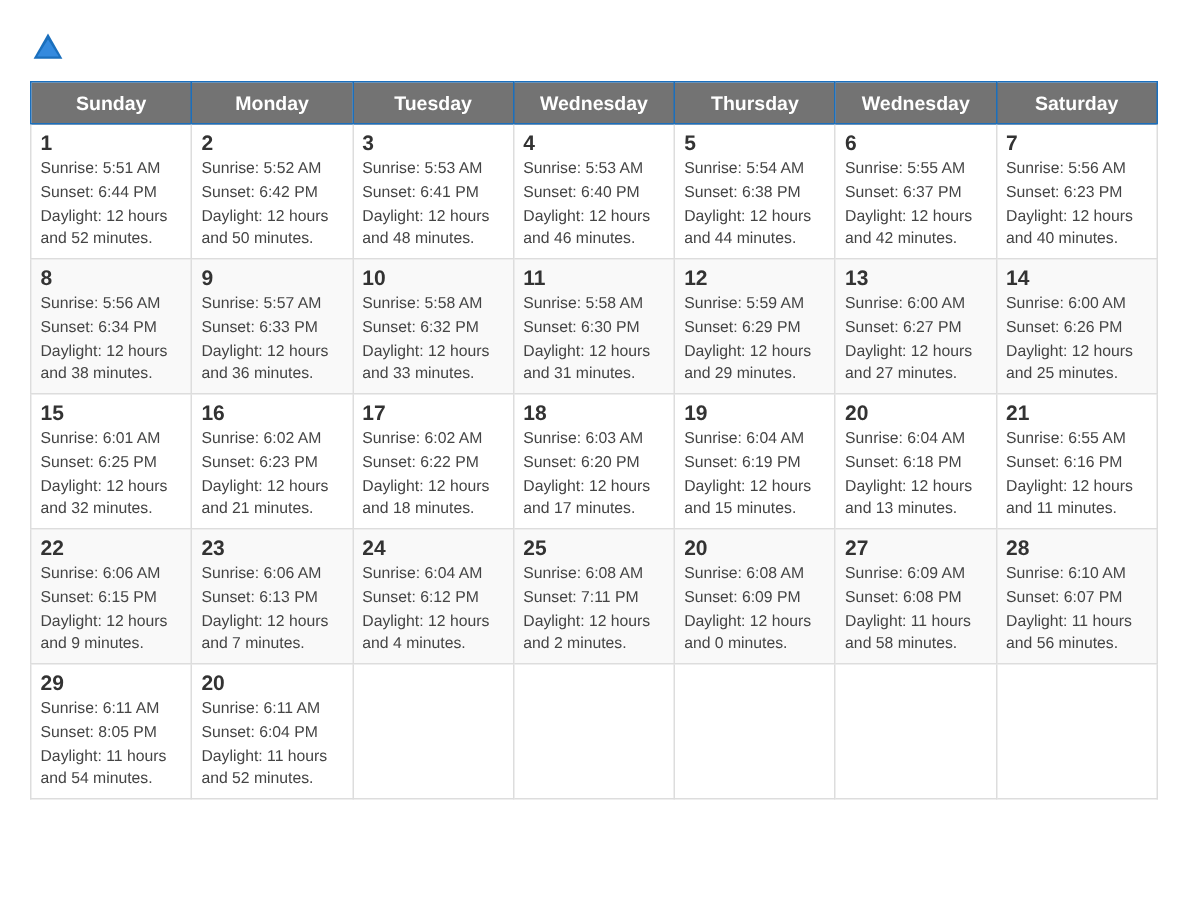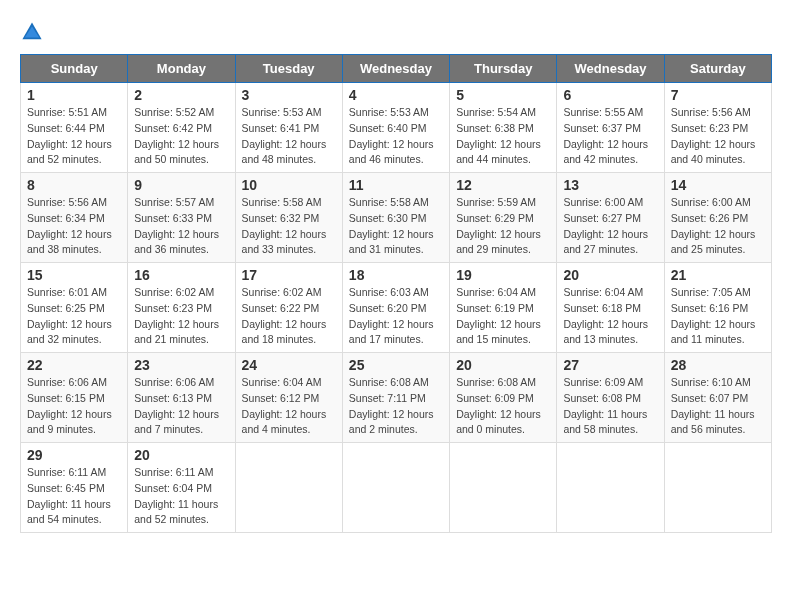--- a/index.html
+++ b/index.html
@@ -239,21 +239,21 @@
         <span class="cell-text">Daylight: 12 hours and 15 minutes.</span>
       </td>
         <td>
         <span class="day-num">20</span>
         <span class="cell-text">Sunrise: 6:04 AM</span><br>
         <span class="cell-text">Sunset: 6:18 PM</span><br>
         <span class="cell-text">Daylight: 12 hours and 13 minutes.</span>
       </td>
         <td>
         <span class="day-num">21</span>
-        <span class="cell-text">Sunrise: 7:05 AM</span><br>
+        <span class="cell-text">Sunrise: 6:55 AM</span><br>
         <span class="cell-text">Sunset: 6:16 PM</span><br>
         <span class="cell-text">Daylight: 12 hours and 11 minutes.</span>
       </td>
       </tr>
       <tr>
         <td>
         <span class="day-num">22</span>
         <span class="cell-text">Sunrise: 6:06 AM</span><br>
         <span class="cell-text">Sunset: 6:15 PM</span><br>
         <span class="cell-text">Daylight: 12 hours and 9 minutes.</span>
@@ -292,21 +292,21 @@
         <span class="day-num">28</span>
         <span class="cell-text">Sunrise: 6:10 AM</span><br>
         <span class="cell-text">Sunset: 6:07 PM</span><br>
         <span class="cell-text">Daylight: 11 hours and 56 minutes.</span>
       </td>
       </tr>
       <tr>
         <td>
         <span class="day-num">29</span>
         <span class="cell-text">Sunrise: 6:11 AM</span><br>
-        <span class="cell-text">Sunset: 6:45 PM</span><br>
+        <span class="cell-text">Sunset: 8:05 PM</span><br>
         <span class="cell-text">Daylight: 11 hours and 54 minutes.</span>
       </td>
         <td>
         <span class="day-num">20</span>
         <span class="cell-text">Sunrise: 6:11 AM</span><br>
         <span class="cell-text">Sunset: 6:04 PM</span><br>
         <span class="cell-text">Daylight: 11 hours and 52 minutes.</span>
       </td>
         <td class="empty-cell"></td>
         <td class="empty-cell"></td>

